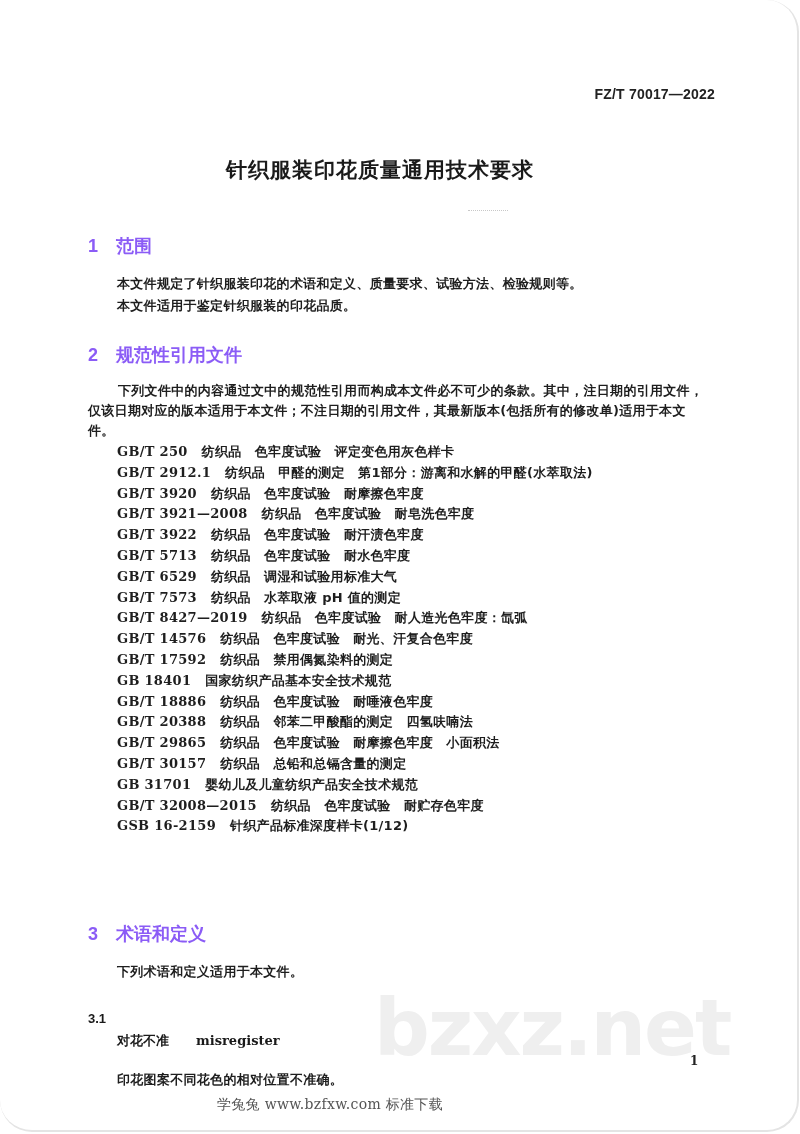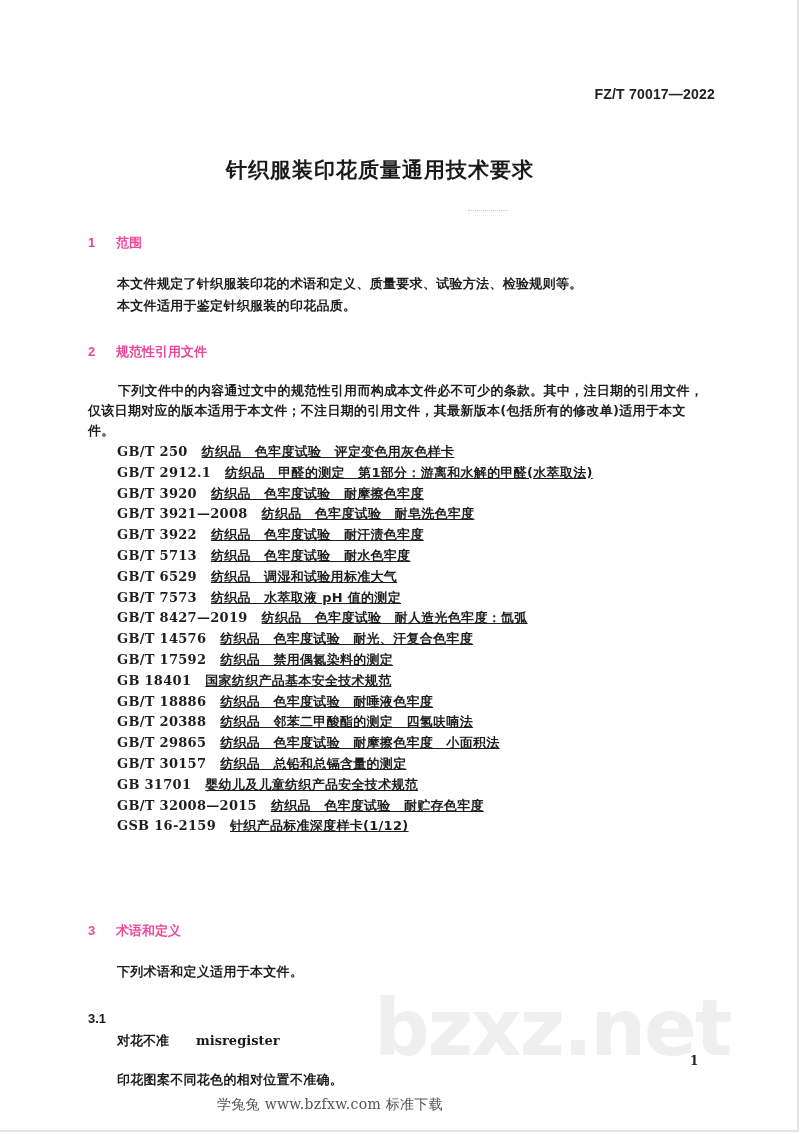--- a/index.html
+++ b/index.html
@@ -17,20 +17,21 @@
     }
     .page {
       position: absolute;
       left: 0;
       top: 0;
       width: 797px;
       height: 1130px;
       background: #ffffff;
       border-right: 2px solid #e4e4e4;
       border-bottom: 2px solid #e4e4e4;
+      border-radius: 32px;
     }
     .std-no {
       position: absolute;
       top: 86px;
       right: 82px;
       font-family: "Liberation Sans", sans-serif;
       font-weight: bold;
       font-size: 14px;
       letter-spacing: 0.2px;
       color: #222;
@@ -52,22 +53,22 @@
       top: 210px;
       left: 468px;
       width: 40px;
       height: 2px;
       border-top: 1px dotted #c8c8c8;
     }
     .sec-head {
       position: absolute;
       left: 88px;
       font-weight: bold;
-      font-size: 13px;
-      color: #ec4899;
+      font-size: 18px;
+      color: #8b5cf6;
       white-space: nowrap;
     }
     .sec-head .num {
       display: inline-block;
       width: 28px;
       font-family: "Liberation Sans", sans-serif;
     }
     .para {
       position: absolute;
       left: 88px;
@@ -107,21 +108,20 @@
       white-space: nowrap;
       letter-spacing: 0.3px;
     }
     .refs .code {
       font-family: "DejaVu Serif", serif;
       font-weight: bold;
       margin-right: 14px;
     }
     .refs .t {
       margin-right: 14px;
-      text-decoration: underline;
     }
     .term-num {
       position: absolute;
       left: 88px;
       top: 1011px;
       font-family: "Liberation Sans", sans-serif;
       font-weight: bold;
       font-size: 13px;
       color: #1a1a1a;
     }

